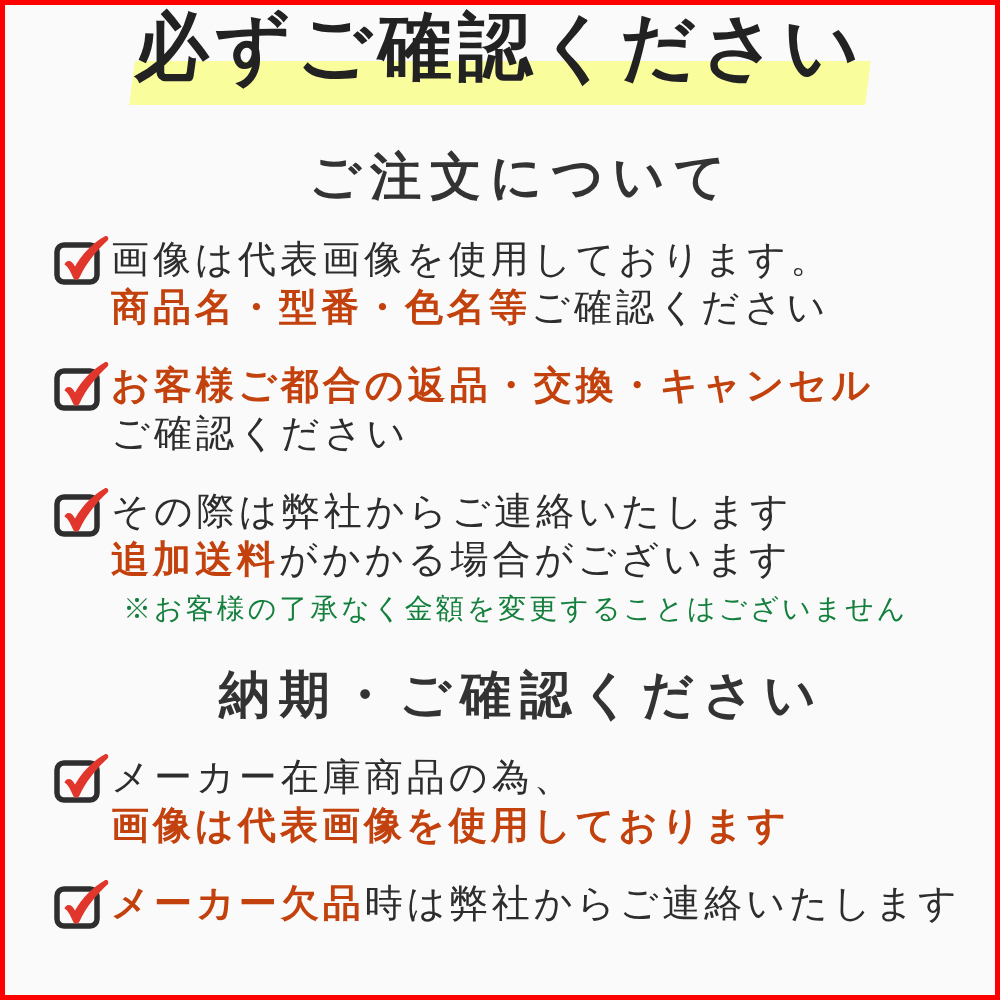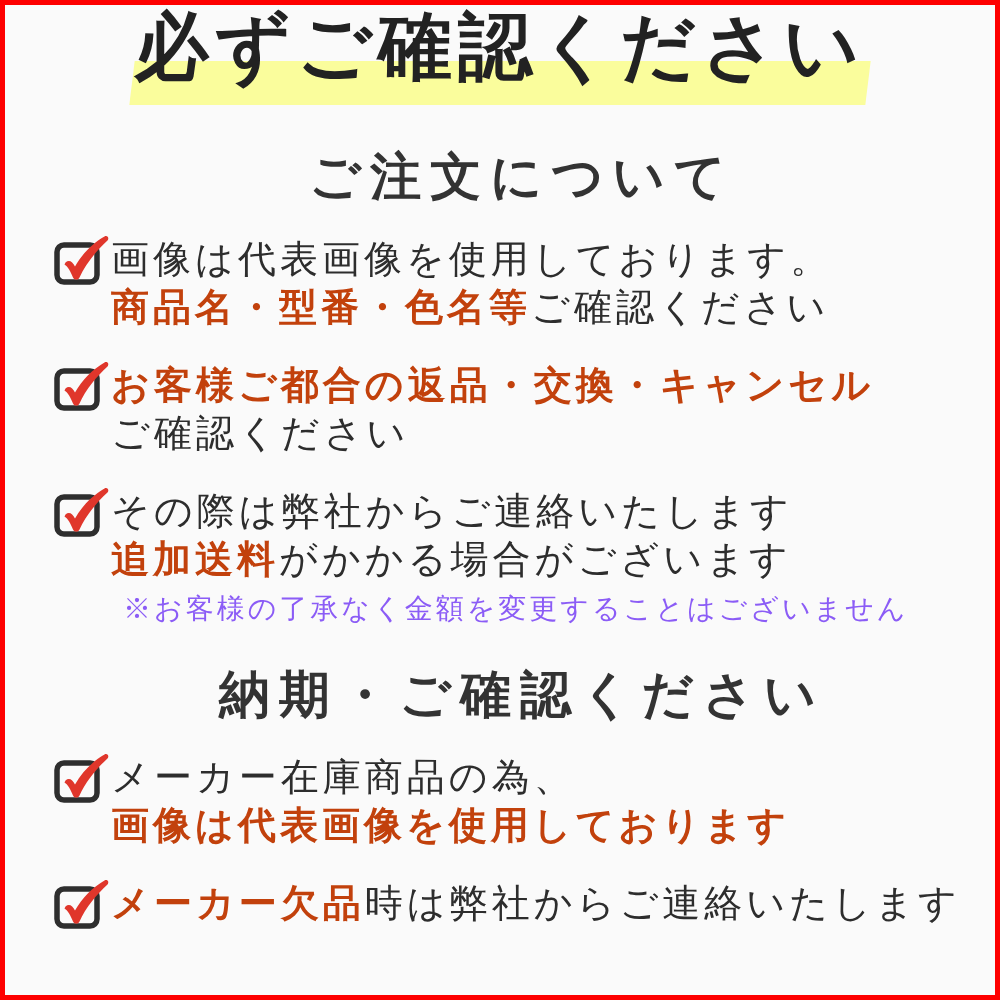--- a/index.html
+++ b/index.html
@@ -60,21 +60,21 @@
     letter-spacing: 4px;
     white-space: nowrap;
   }
   .run-red { color: #c2410c; font-weight: bold; }
   .run-ink { color: #2d2d2d; }
   .note {
     margin: 8px 0 0 12px;
     font-size: 28px;
     line-height: 36px;
     letter-spacing: 3px;
-    color: #8b5cf6;
+    color: #15803d;
     white-space: nowrap;
   }
 </style>
 </head>
 <body>
 
 <div class="title-wrap">
   <span class="title-hl"></span>
   <h1 class="title-text">必ずご確認ください</h1>
 </div>

